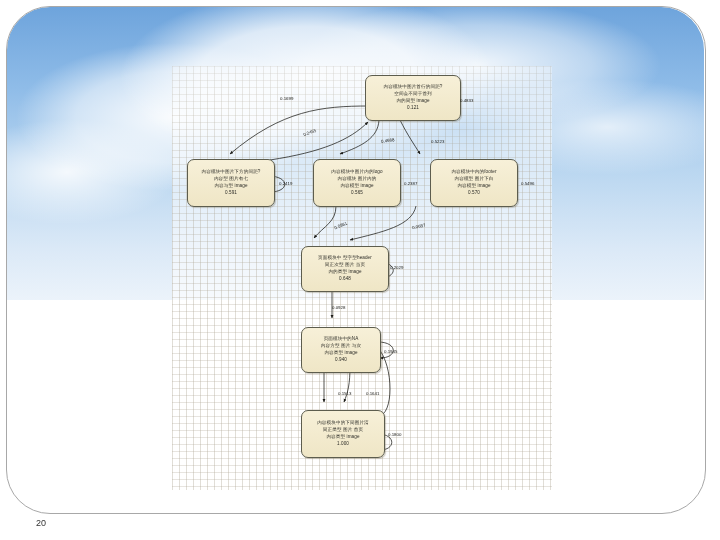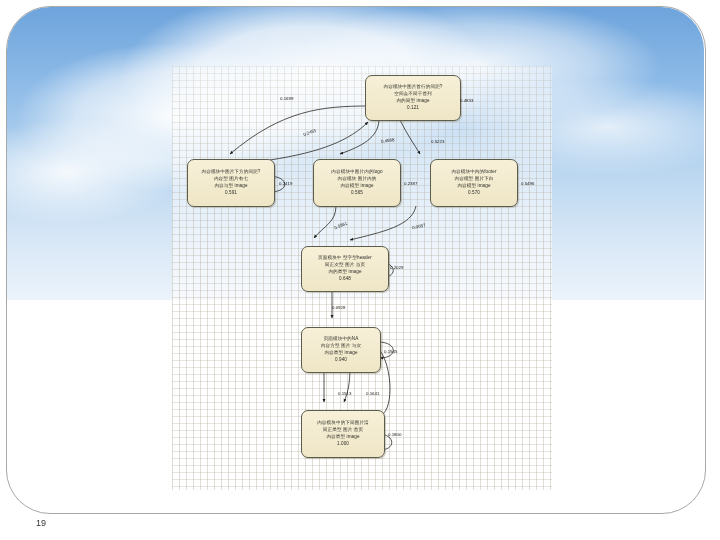--- a/index.html
+++ b/index.html
@@ -173,14 +173,14 @@
   <div class="elabel" style="left:412px;top:224px;transform:rotate(-12deg);">0.0687</div>
   <div class="elabel" style="left:390px;top:265px;">0.2029</div>
   <div class="elabel" style="left:332px;top:305px;">0.0928</div>
   <div class="elabel" style="left:384px;top:349px;">0.1945</div>
   <div class="elabel" style="left:338px;top:391px;">0.1513</div>
   <div class="elabel" style="left:366px;top:391px;">0.1641</div>
   <div class="elabel" style="left:388px;top:432px;">0.1800</div>
 
   <div class="frame"></div>
 
-  <div class="pagenum">19</div>
+  <div class="pagenum">20</div>
 </div>
 
 </body></html>

